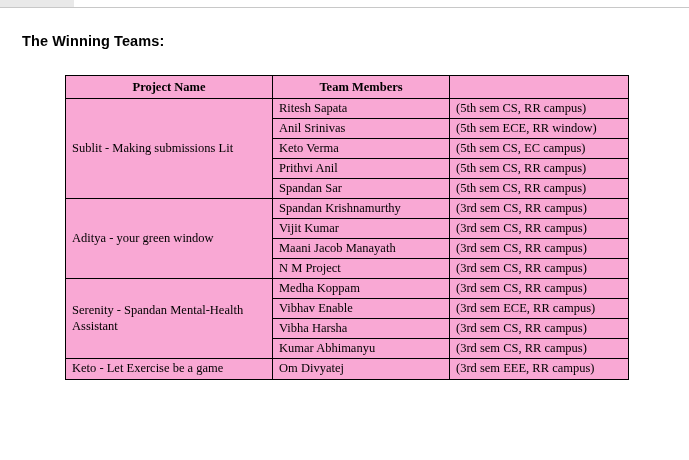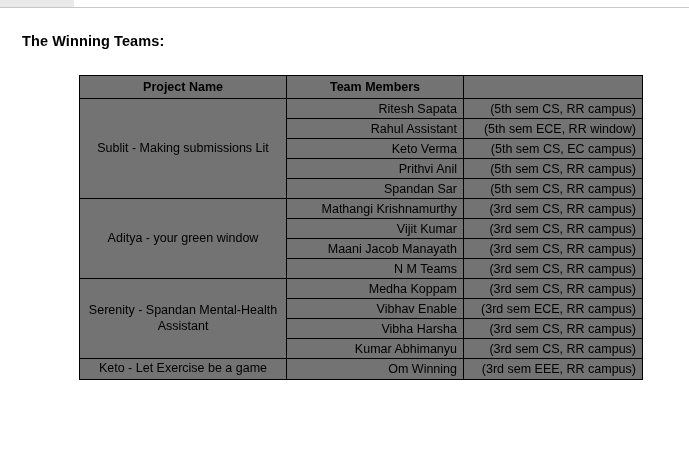--- a/index.html
+++ b/index.html
@@ -41,49 +41,50 @@
     position: absolute;
     top: 33px;
     left: 22px;
     font-size: 14.5px;
     font-weight: bold;
     letter-spacing: 0.1px;
   }
   table.teams {
     position: absolute;
     top: 75px;
-    left: 79px;
+    left: 65px;
     border-collapse: collapse;
     table-layout: fixed;
-    background: #737373;
+    background: #f9a8d4;
+    font-family: Liberation Serif, serif;
   }
   table.teams td, table.teams th {
     border: 1px solid #000000;
     font-size: 12.5px;
     font-weight: normal;
     padding: 2px 6px;
     height: 20px;
     vertical-align: middle;
     box-sizing: border-box;
   }
   table.teams th {
     text-align: center;
     font-weight: bold;
     height: 23px;
   }
   .col-project { width: 207px; }
   .col-members { width: 177px; }
   .col-campus  { width: 179px; }
   td.project-cell {
-    text-align: center;
+    text-align: left;
     vertical-align: middle;
     line-height: 1.25;
   }
   td.member-cell, td.campus-cell {
-    text-align: right;
+    text-align: left;
   }
 </style>
 </head>
 <body>
 
 <div class="page">
 
   <div class="top-strip">
     <div class="strip-left"></div>
   </div>
@@ -104,51 +105,51 @@
       </tr>
     </thead>
     <tbody>
 
       <tr>
         <td class="project-cell" rowspan="5">Sublit - Making submissions Lit</td>
         <td class="member-cell">Ritesh Sapata</td>
         <td class="campus-cell">(5th sem CS, RR campus)</td>
       </tr>
       <tr>
-        <td class="member-cell">Rahul Assistant</td>
+        <td class="member-cell">Anil Srinivas</td>
         <td class="campus-cell">(5th sem ECE, RR window)</td>
       </tr>
       <tr>
         <td class="member-cell">Keto Verma</td>
         <td class="campus-cell">(5th sem CS, EC campus)</td>
       </tr>
       <tr>
         <td class="member-cell">Prithvi Anil</td>
         <td class="campus-cell">(5th sem CS, RR campus)</td>
       </tr>
       <tr>
         <td class="member-cell">Spandan Sar</td>
         <td class="campus-cell">(5th sem CS, RR campus)</td>
       </tr>
 
       <tr>
         <td class="project-cell" rowspan="4">Aditya - your green window</td>
-        <td class="member-cell">Mathangi Krishnamurthy</td>
+        <td class="member-cell">Spandan Krishnamurthy</td>
         <td class="campus-cell">(3rd sem CS, RR campus)</td>
       </tr>
       <tr>
         <td class="member-cell">Vijit Kumar</td>
         <td class="campus-cell">(3rd sem CS, RR campus)</td>
       </tr>
       <tr>
         <td class="member-cell">Maani Jacob Manayath</td>
         <td class="campus-cell">(3rd sem CS, RR campus)</td>
       </tr>
       <tr>
-        <td class="member-cell">N M Teams</td>
+        <td class="member-cell">N M Project</td>
         <td class="campus-cell">(3rd sem CS, RR campus)</td>
       </tr>
 
       <tr>
         <td class="project-cell" rowspan="4">Serenity - Spandan Mental-Health Assistant</td>
         <td class="member-cell">Medha Koppam</td>
         <td class="campus-cell">(3rd sem CS, RR campus)</td>
       </tr>
       <tr>
         <td class="member-cell">Vibhav Enable</td>
@@ -158,19 +159,19 @@
         <td class="member-cell">Vibha Harsha</td>
         <td class="campus-cell">(3rd sem CS, RR campus)</td>
       </tr>
       <tr>
         <td class="member-cell">Kumar Abhimanyu</td>
         <td class="campus-cell">(3rd sem CS, RR campus)</td>
       </tr>
 
       <tr>
         <td class="project-cell">Keto - Let Exercise be a game</td>
-        <td class="member-cell">Om Winning</td>
+        <td class="member-cell">Om Divyatej</td>
         <td class="campus-cell">(3rd sem EEE, RR campus)</td>
       </tr>
     </tbody>
   </table>
 
 </div>
 
 </body></html>

